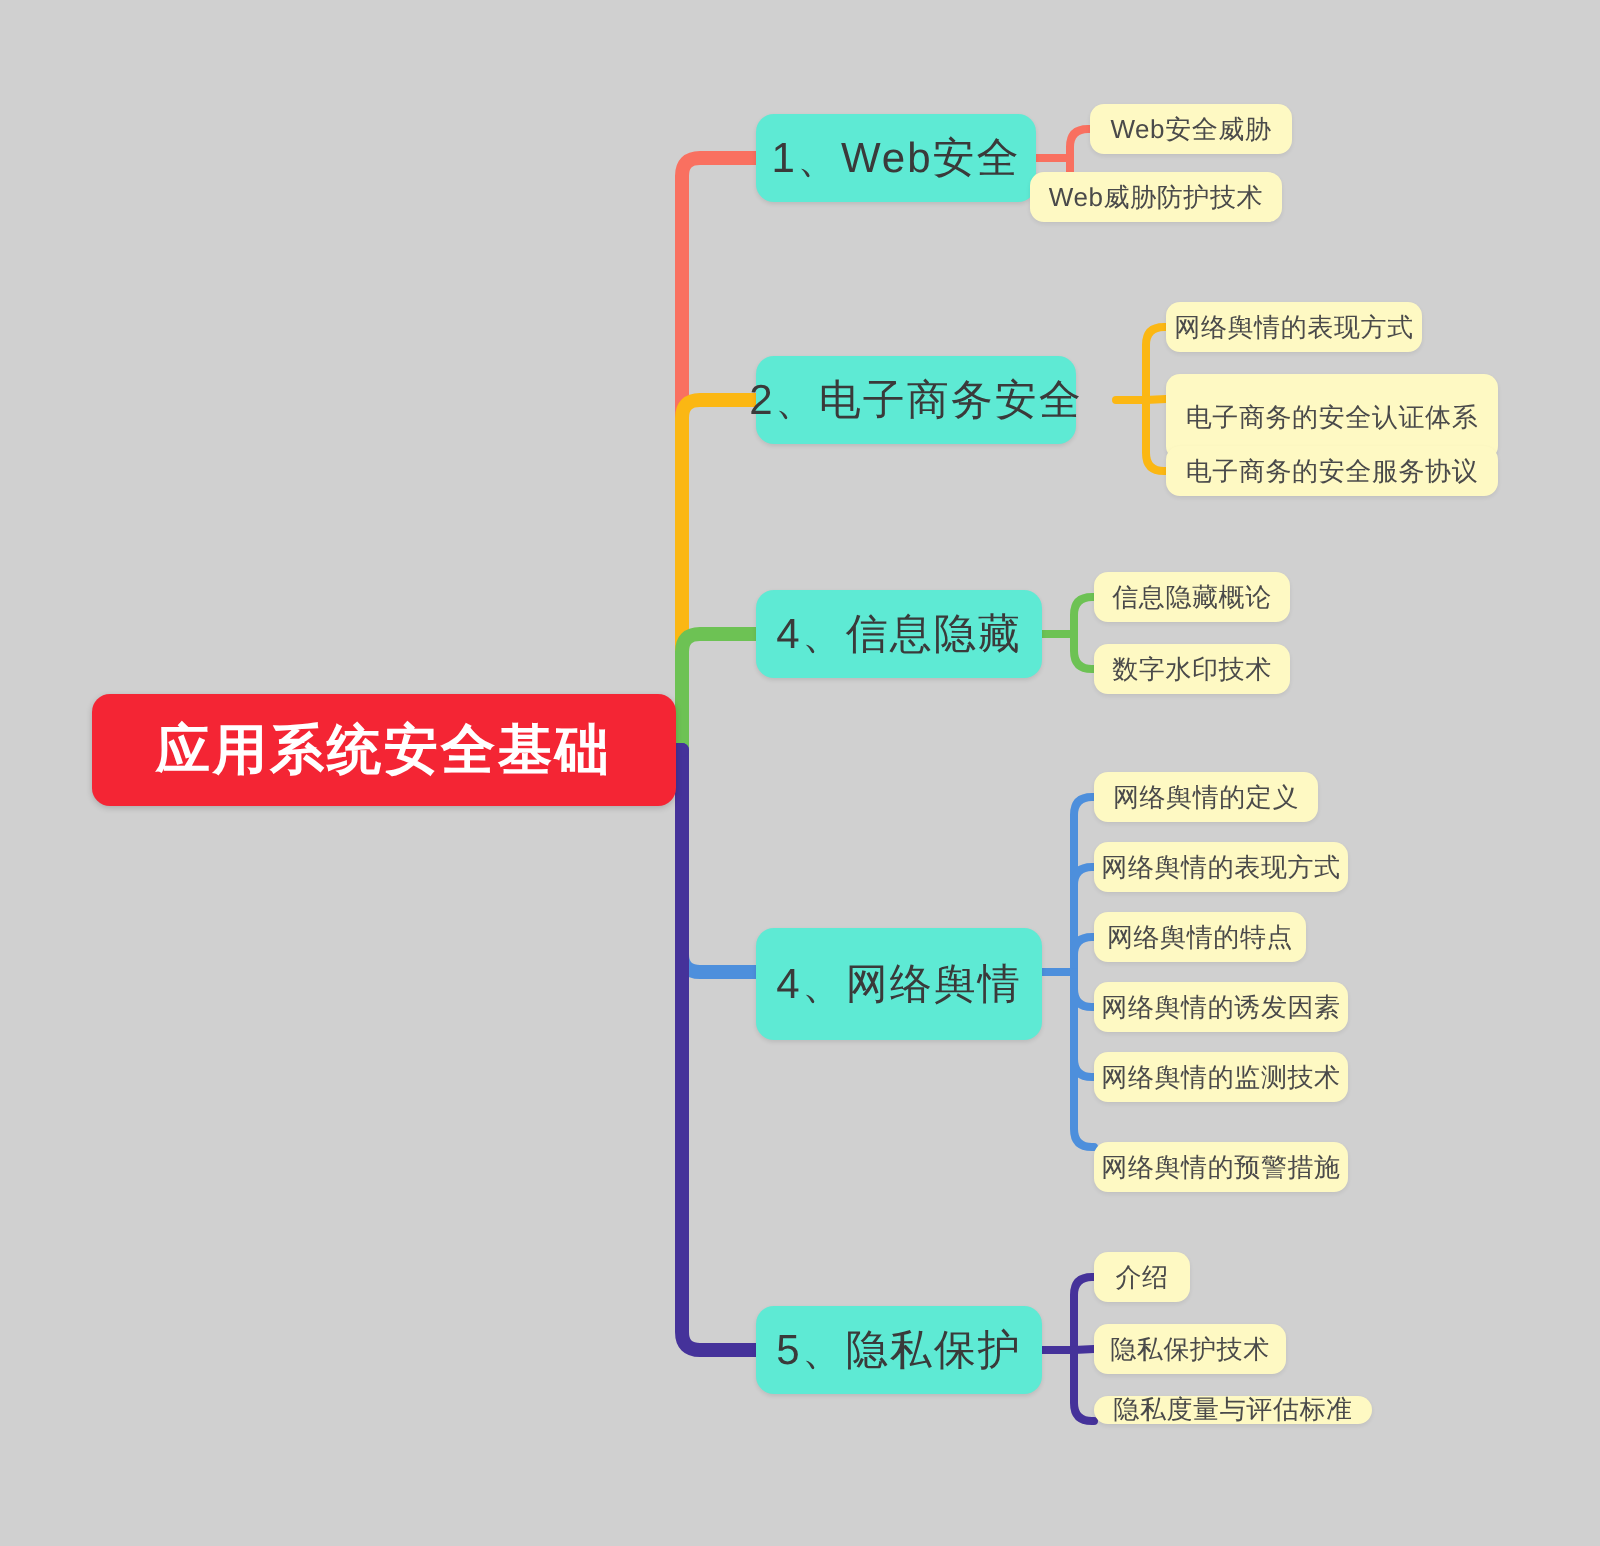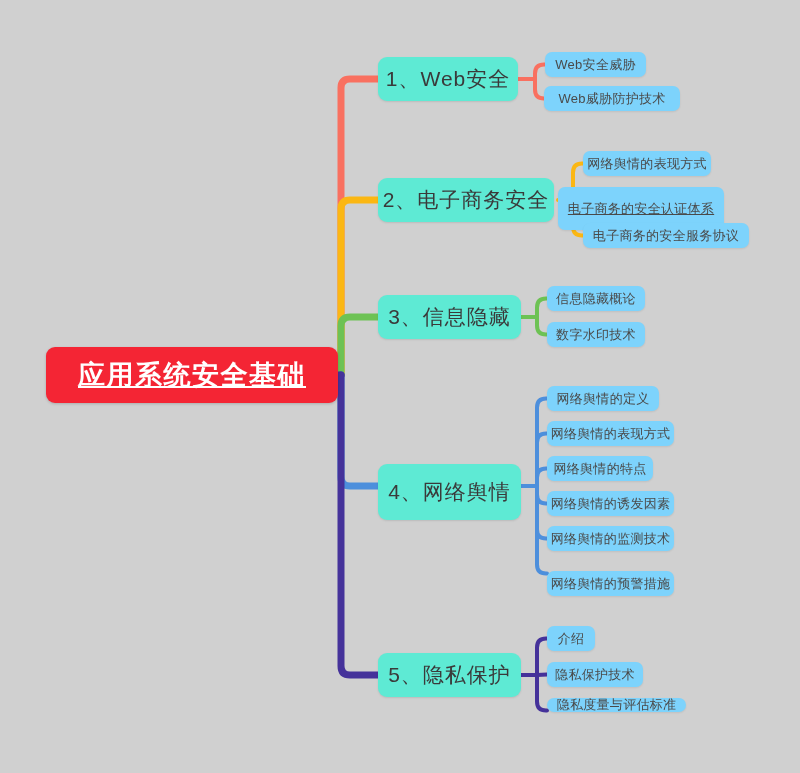--- a/index.html
+++ b/index.html
@@ -38,35 +38,34 @@
   
   .root-node {
     background: #f42534;
     border-radius: 9px;
     color: #ffffff;
     font-size: 27px;
     font-weight: bold;
     letter-spacing: 1.5px;
     padding: 0 18px;
     box-shadow: 0 1px 3px rgba(0,0,0,0.18);
-    text-decoration: underline;
   }
   
   .l2-node {
     background: #5eead4;
     border-radius: 9px;
     color: #3a3a3a;
     font-size: 21px;
     letter-spacing: 1px;
     padding: 0 26px;
     box-shadow: 0 1px 2px rgba(0,0,0,0.10);
   }
   
   .l3-node {
-    background: #7dd3fc;
+    background: #fef9c3;
     border-radius: 7px;
     color: #4a4a4a;
     font-size: 13px;
     letter-spacing: 0.3px;
     padding: 0 9px;
     height: 25px;
     box-shadow: 0 1px 2px rgba(0,0,0,0.08);
   }
 </style>
 </head>
@@ -118,26 +117,26 @@
       <path d="M 537 675 L 537 647.5
            Q 537 638.5 546 638.5 L 547 638.5" stroke="#45329a" stroke-width="4" fill="none" stroke-linecap="round" stroke-linejoin="round"></path>
       <path d="M 537 675 L 547 674.5" stroke="#45329a" stroke-width="4" fill="none" stroke-linecap="round" stroke-linejoin="round"></path>
       <path d="M 537 675 L 537 701.5
            Q 537 710.5 546 710.5 L 547 710.5" stroke="#45329a" stroke-width="4" fill="none" stroke-linecap="round" stroke-linejoin="round"></path>
     </svg>
   <div id="nodes">
       <div class="node root-node" style="left: 46px; top: 347px; width: 292px; height: 56px;">应用系统安全基础</div>
       <div class="node l2-node" style="left: 378px; top: 57px; width: 140px; height: 44px;">1、Web安全</div>
       <div class="node l3-node" style="left: 545px; top: 52px; width: 101px; height: 25px;">Web安全威胁</div>
-      <div class="node l3-node" style="left: 544px; top: 86px; width: 136px; height: 25px;">Web威胁防护技术</div>
-      <div class="node l2-node" style="left: 378px; top: 178px; width: 176px; height: 44px;">2、电子商务安全</div>
+      <div class="node l3-node" style="left: 515px; top: 86px; width: 126px; height: 25px;">Web威胁防护技术</div>
+      <div class="node l2-node" style="left: 378px; top: 178px; width: 160px; height: 44px;">2、电子商务安全</div>
       <div class="node l3-node" style="left: 583px; top: 151px; width: 128px; height: 25px;">网络舆情的表现方式</div>
-      <div class="node l3-node" style="left: 558px; top: 187px; width: 166px; height: 43px; text-decoration: underline;">电子商务的安全认证体系</div>
+      <div class="node l3-node" style="left: 583px; top: 187px; width: 166px; height: 43px;">电子商务的安全认证体系</div>
       <div class="node l3-node" style="left: 583px; top: 223px; width: 166px; height: 25px;">电子商务的安全服务协议</div>
-      <div class="node l2-node" style="left: 378px; top: 295px; width: 143px; height: 44px;">3、信息隐藏</div>
+      <div class="node l2-node" style="left: 378px; top: 295px; width: 143px; height: 44px;">4、信息隐藏</div>
       <div class="node l3-node" style="left: 547px; top: 286px; width: 98px; height: 25px;">信息隐藏概论</div>
       <div class="node l3-node" style="left: 547px; top: 322px; width: 98px; height: 25px;">数字水印技术</div>
       <div class="node l2-node" style="left: 378px; top: 464px; width: 143px; height: 56px;">4、网络舆情</div>
       <div class="node l3-node" style="left: 547px; top: 386px; width: 112px; height: 25px;">网络舆情的定义</div>
       <div class="node l3-node" style="left: 547px; top: 421px; width: 127px; height: 25px;">网络舆情的表现方式</div>
       <div class="node l3-node" style="left: 547px; top: 456px; width: 106px; height: 25px;">网络舆情的特点</div>
       <div class="node l3-node" style="left: 547px; top: 491px; width: 127px; height: 25px;">网络舆情的诱发因素</div>
       <div class="node l3-node" style="left: 547px; top: 526px; width: 127px; height: 25px;">网络舆情的监测技术</div>
       <div class="node l3-node" style="left: 547px; top: 571px; width: 127px; height: 25px;">网络舆情的预警措施</div>
       <div class="node l2-node" style="left: 378px; top: 653px; width: 143px; height: 44px;">5、隐私保护</div>

